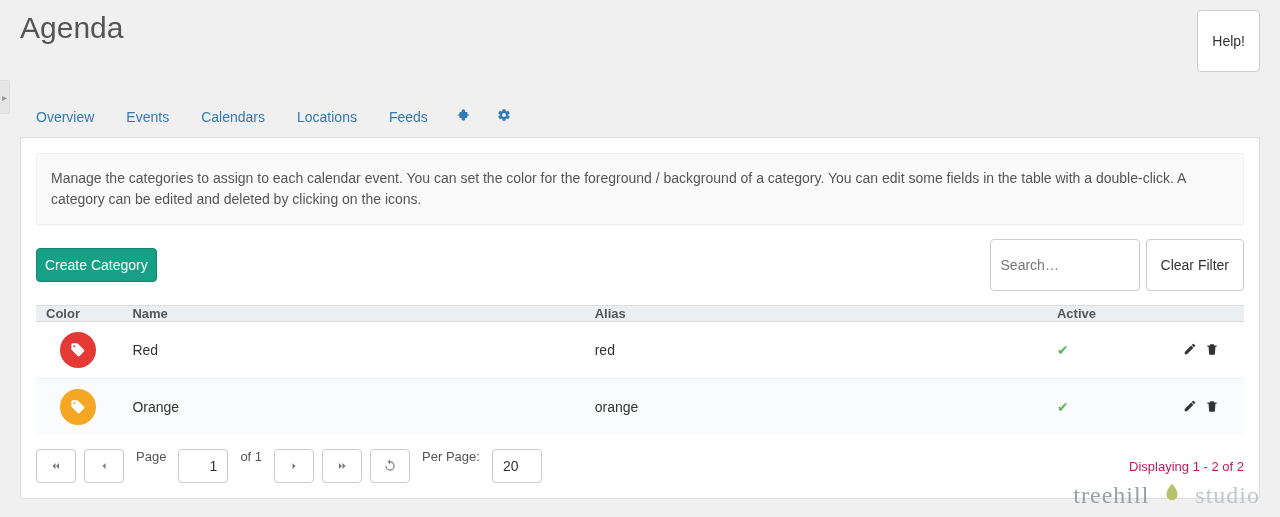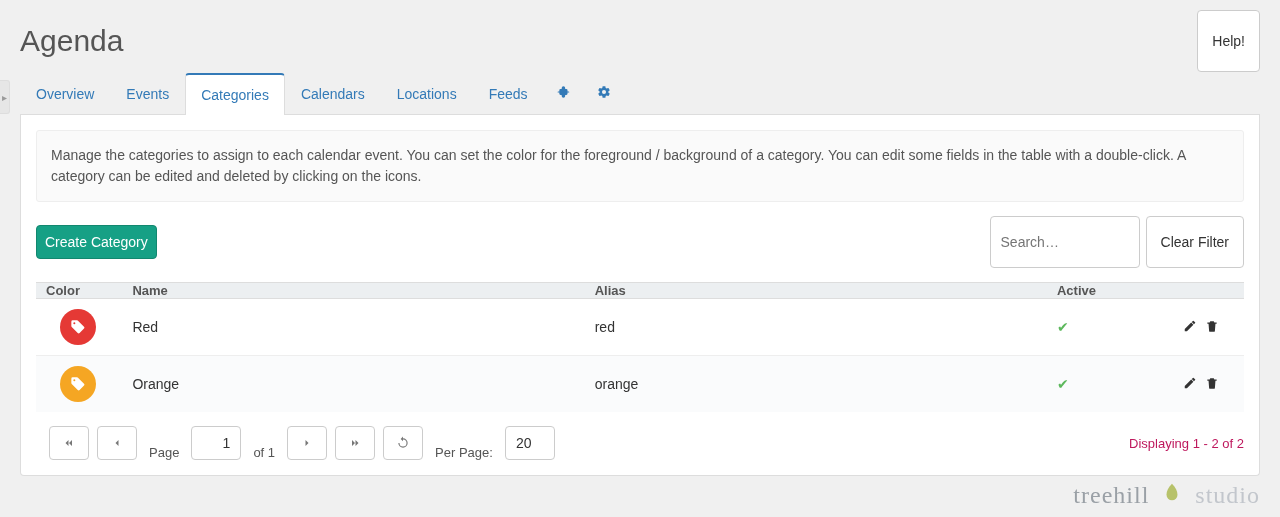--- a/index.html
+++ b/index.html
@@ -25,23 +25,22 @@
     border-radius: 0 3px 3px 0;
     display: flex; align-items: center; justify-content: center;
     color: #999; font-size: 10px;
     cursor: pointer;
   }
 
   .page-wrap { padding: 10px 20px 10px 20px; }
 
   .title-row {
     display: flex;
-    align-items: center;
     justify-content: space-between;
-    margin-bottom: 1px;
+    margin-bottom: 24px;
   }
   h1.page-title {
     font-size: 30px;
     font-weight: 300;
     color: #555;
     line-height: 1.2;
   }
   .help-btn {
     background: #fff;
     border: 1px solid #ccc;
@@ -178,21 +177,21 @@
   .action-icons { display: inline-flex; gap: 8px; color: #333; justify-content: center; width: 100%; }
   .action-icons span { cursor: pointer; }
   .action-icons svg { width: 14px; height: 14px; display: block; }
 
   .pager {
     display: flex;
     align-items: center;
     justify-content: space-between;
     margin-top: 14px;
   }
-  .pager-left { display: flex; align-items: flex-end; gap: 8px; margin-left: 13px; }
+  .pager-left { display: flex; align-items: flex-start; gap: 8px; }
   .pager-btn {
     width: 40px; height: 34px;
     background: #fff;
     border: 1px solid #ccc;
     border-radius: 4px;
     display: inline-flex;
     align-items: center; justify-content: center;
     color: #777;
     cursor: pointer;
     font-size: 12px;
@@ -230,21 +229,20 @@
 <div class="page-wrap">
 
   <div class="title-row">
     <h1 class="page-title">Agenda</h1>
     <button class="help-btn">Help!</button>
   </div>
 
   <div class="nav-tabs">
     <div class="tab">Overview</div>
     <div class="tab">Events</div>
-    <div class="tab active">Categories</div>
     <div class="tab">Calendars</div>
     <div class="tab">Locations</div>
     <div class="tab">Feeds</div>
     <div class="tab icon-tab">
       <span>
         <svg viewBox="0 0 24 24" width="14" height="14" fill="currentColor">
             <path d="M20 11h-2V9a2 2 0 0 0-2-2h-2V5a3 3 0 1 0-6 0v2H6a2 2 0 0 0-2 2v2H2a1 1 0 0 0 0 2h2v2a2 2 0 0 0 2 2h2v2a3 3 0 1 0 6 0v-2h2a2 2 0 0 0 2-2v-2h2a1 1 0 0 0 0-2z"></path>
           </svg>
       </span>
     </div>

